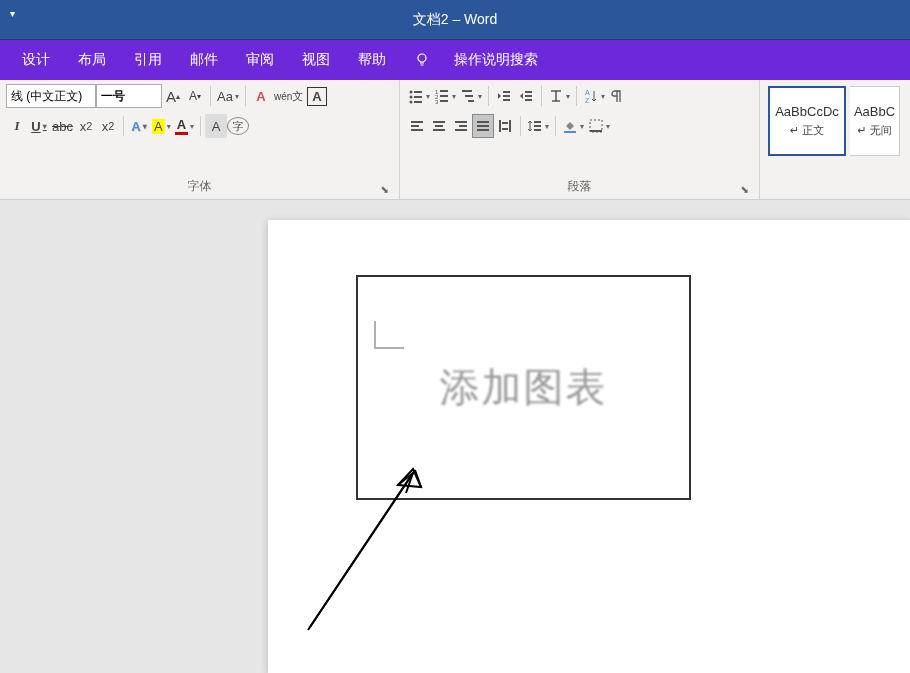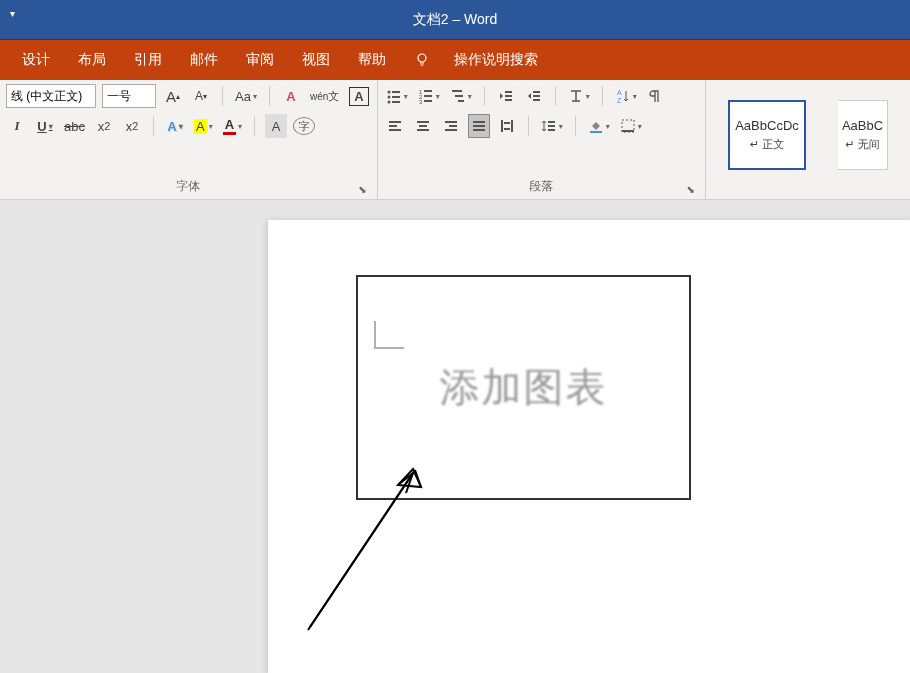--- a/index.html
+++ b/index.html
@@ -23,21 +23,21 @@
     }
     .title-bar .menu-indicator {
       position: absolute;
       left: 10px;
       top: 8px;
       color: #fff;
       font-size: 10px;
     }
     .title-text { font-size: 14px; }
     .menu-bar {
-      background: #c2410c;
+      background: #6d28d9;
       height: 40px;
       display: flex;
       align-items: center;
       padding-left: 10px;
       gap: 4px;
     }
     .menu-item {
       color: #fff;
       padding: 10px 12px;
       cursor: pointer;
@@ -63,21 +63,20 @@
     }
     .ribbon-group-content {
       flex: 1;
       display: flex;
       flex-direction: column;
       gap: 6px;
     }
     .ribbon-row {
       display: flex;
       align-items: center;
-      gap: 6px;
     }
     .ribbon-group-label {
       text-align: center;
       font-size: 12px;
       color: #666;
       padding-bottom: 2px;
       position: relative;
     }
     .dialog-launcher {
       position: absolute;
@@ -88,21 +87,21 @@
       cursor: pointer;
     }
     .font-select {
       border: 1px solid #ababab;
       background: #fff;
       height: 24px;
       font-size: 12px;
       padding: 2px 4px;
     }
     .font-name { width: 90px; }
-    .font-size { width: 54px; }
+    .font-size { width: 66px; font-weight: bold; }
     .btn {
       min-width: 22px;
       height: 24px;
       display: inline-flex;
       align-items: center;
       justify-content: center;
       cursor: pointer;
       color: #444;
       padding: 0 2px;
     }
@@ -120,21 +119,21 @@
     .style-box {
       width: 78px;
       height: 70px;
       border: 1px solid #ccc;
       display: flex;
       flex-direction: column;
       align-items: center;
       justify-content: center;
       background: #fff;
       cursor: pointer;
-      margin: 16px;
+      margin: 2px;
     }
     .style-box.selected { border: 1px solid #2b579a; box-shadow: inset 0 0 0 1px #2b579a; }
     .style-preview { font-size: 13px; color: #333; }
     .style-name { font-size: 11px; color: #444; margin-top: 4px; }
     .justify-active {
       background: #c5c5c5;
       border: 1px solid #888;
     }
     .document-area {
       background: #e6e6e6;

